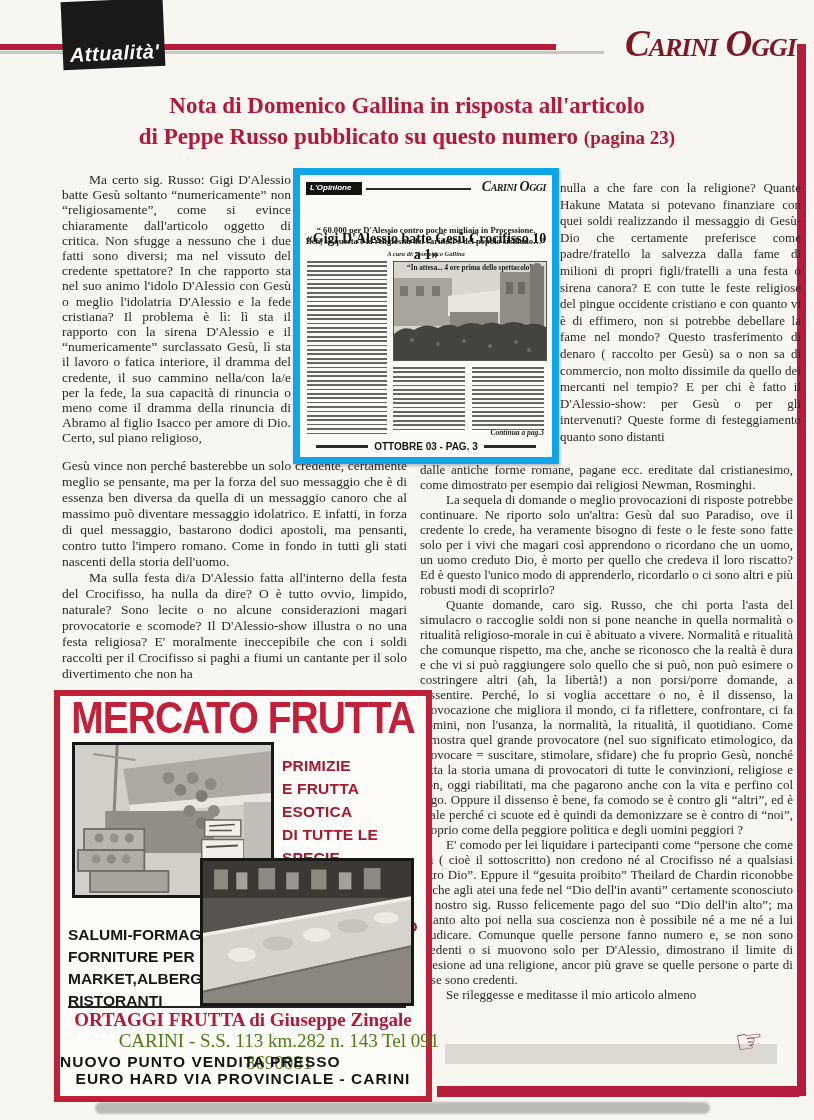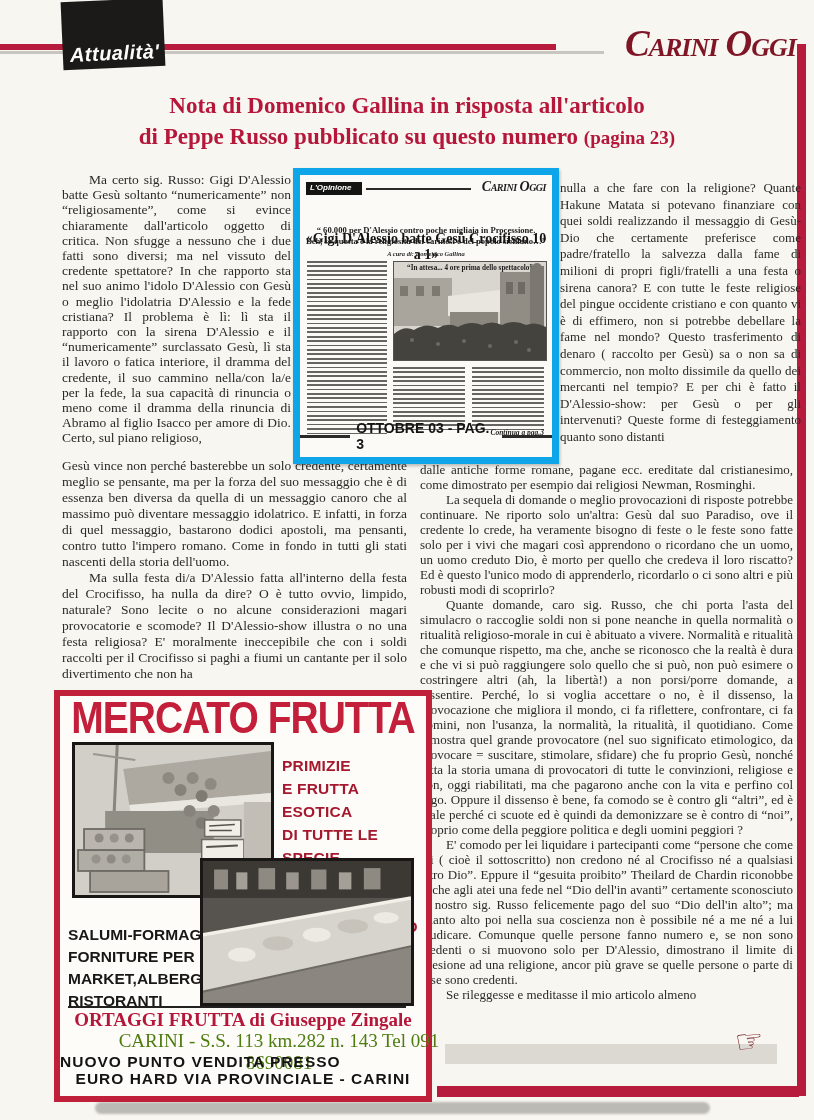--- a/index.html
+++ b/index.html
@@ -57,21 +57,21 @@
   .clip-colL{position:absolute;left:7px;top:86px;width:80px;height:176px;}
   .clip-photo{position:absolute;left:93px;top:86px;width:152px;height:98px;border:1px solid #55534f;}
   .clip-caption{position:absolute;left:96px;top:89px;width:148px;text-align:center;
                 font-weight:bold;font-size:7.2px;color:#1d1c1b;z-index:2;}
   .clip-colM{position:absolute;left:93px;top:192px;width:72px;height:66px;}
   .clip-colR{position:absolute;left:172px;top:192px;width:72px;height:66px;}
   .clip-continua{position:absolute;right:8px;bottom:20px;font-style:italic;font-weight:bold;
                  font-size:7.5px;color:#232221;}
   .clip-footer{position:absolute;left:0;right:0;bottom:5px;display:flex;align-items:center;
                justify-content:center;gap:6px;font-family:"Liberation Sans",sans-serif;
-               font-weight:bold;font-size:14px;color:#141413;}
+               font-weight:bold;font-size:10px;color:#141413;}
   .clip-footer .frule{width:52px;height:3px;background:#2b2a28;}
   
   .ad{position:absolute;left:54px;top:690px;width:366px;height:400px;background:#fdfcf8;
       border:6px solid #c0203a;}
   .ad-title{position:absolute;left:0;top:-2px;width:100%;text-align:center;
             font-family:"Liberation Sans",sans-serif;font-weight:bold;font-size:39px;
             letter-spacing:-1px;color:#c31f3a;transform:scaleY(1.12);transform-origin:top;}
   .ad-photo{position:absolute;border:3px solid #151413;background:#d6d3cc;filter:contrast(.97);}
   .ad-photo1{left:12px;top:46px;width:196px;height:150px;z-index:1;}
   .ad-photo2{left:140px;top:162px;width:208px;height:142px;z-index:3;}

